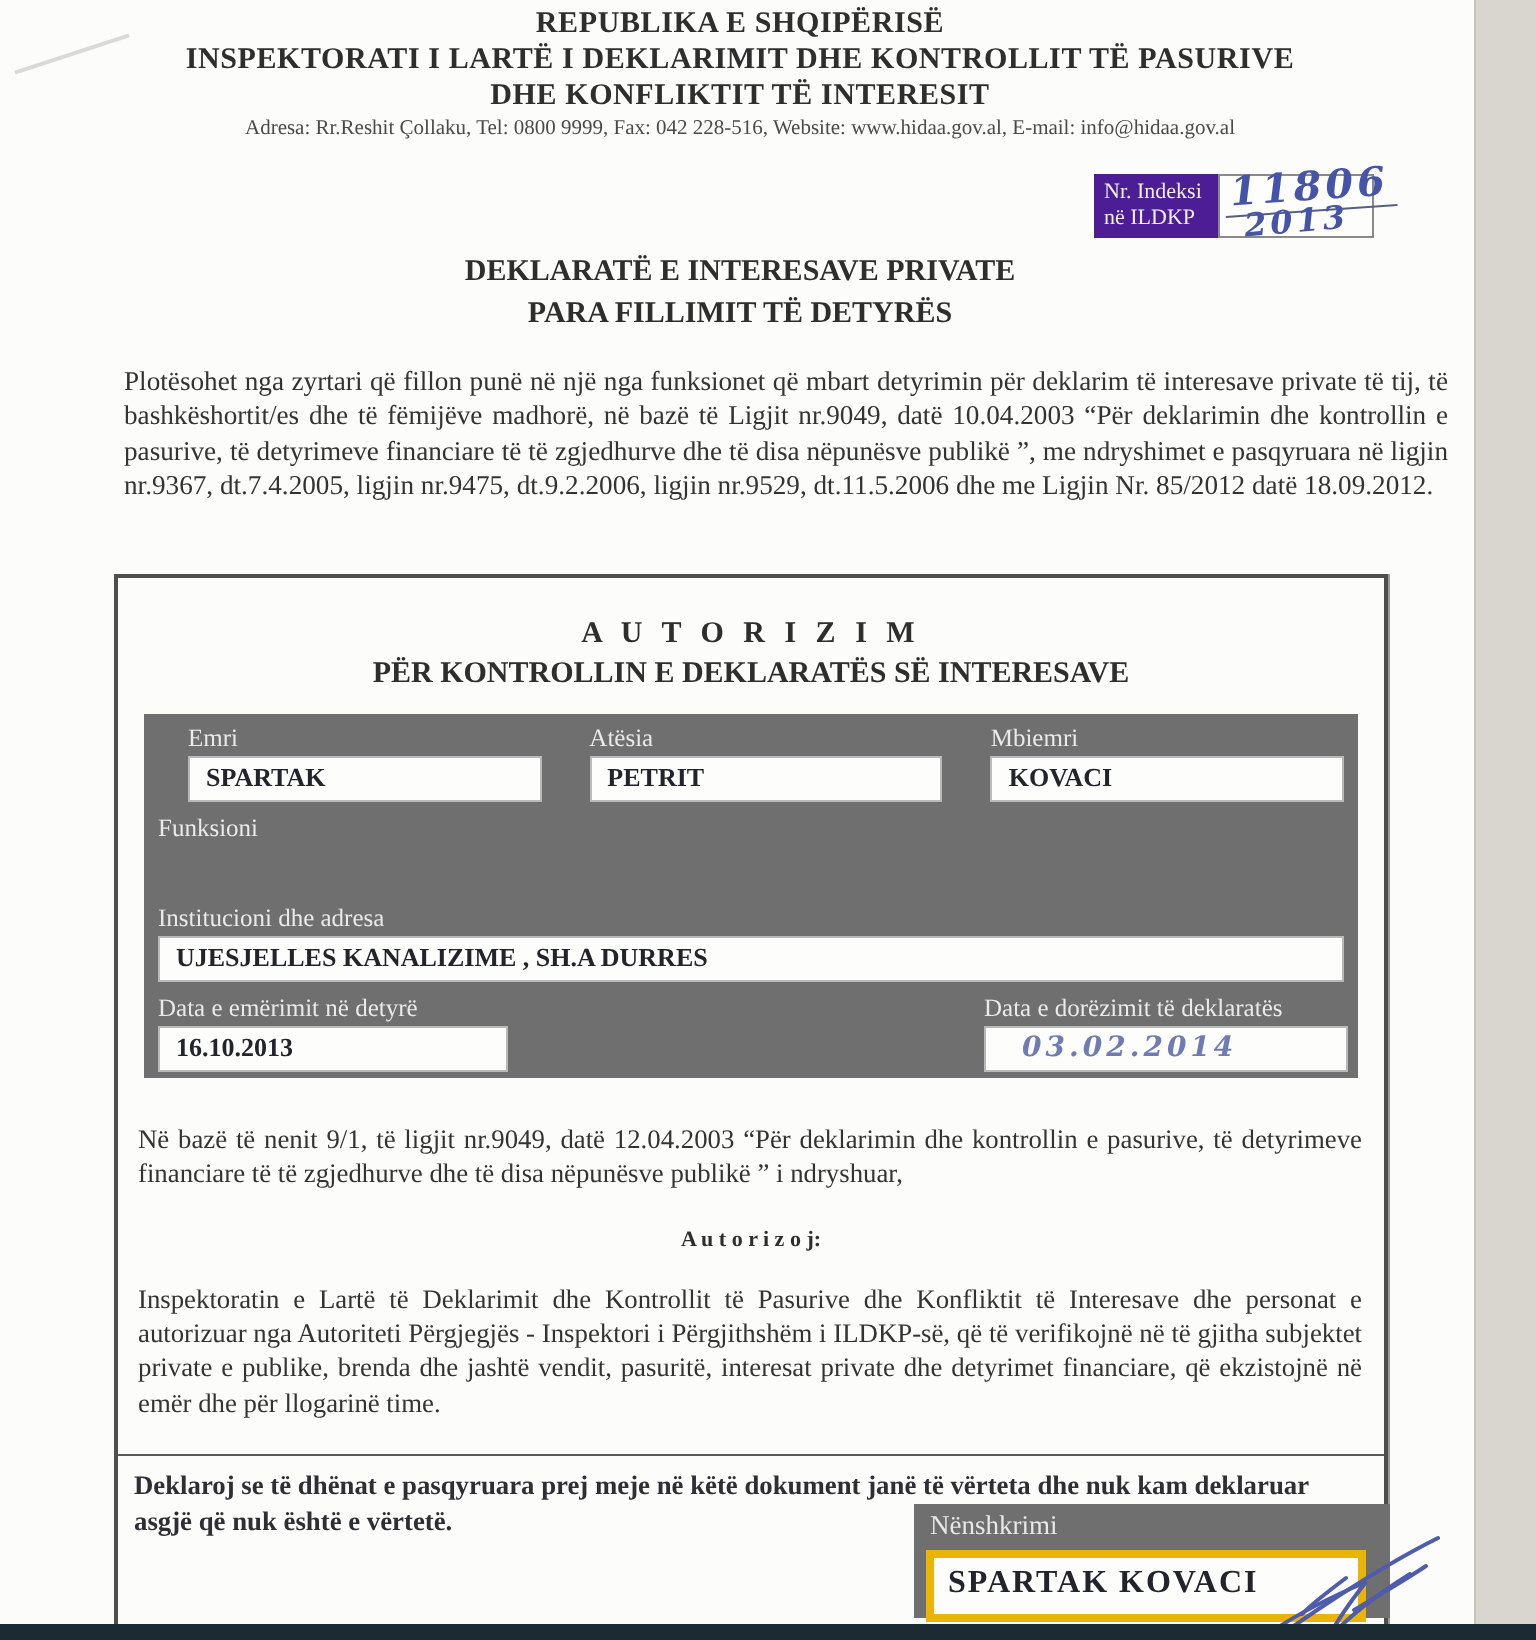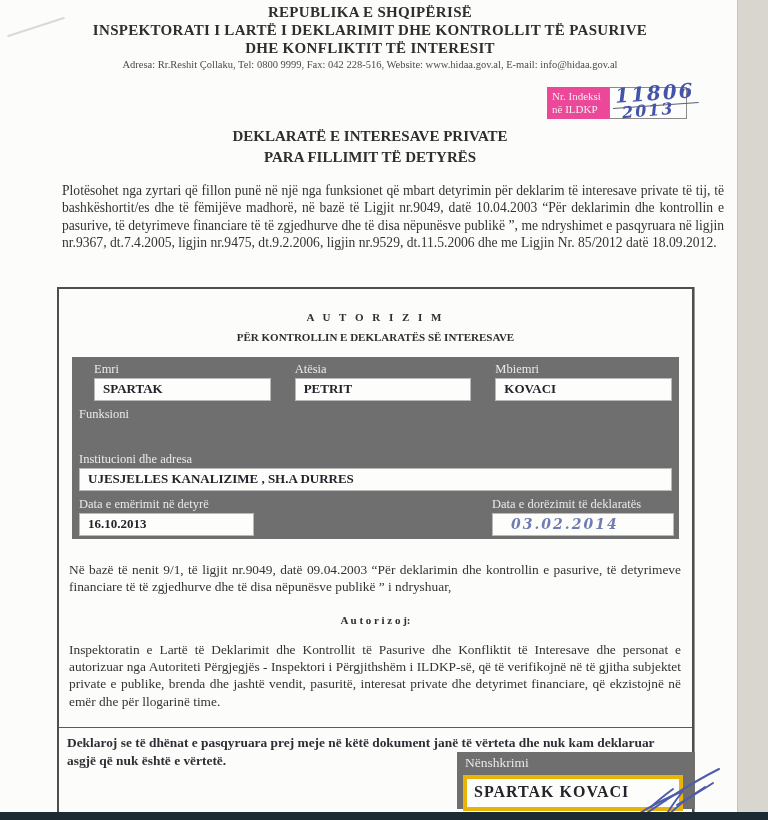--- a/index.html
+++ b/index.html
@@ -7,32 +7,32 @@
   #page{position:relative;width:768px;height:820px;background:#fcfcfa;overflow:hidden;color:#2b2b2b;}
   
   .scan-strip{position:absolute;top:0;right:0;width:30px;height:812px;background:#d8d6ce;border-left:1px solid #c6c4bc;}
   .scan-mark{position:absolute;left:6px;top:26px;width:60px;height:2px;background:#d9d9d6;transform:rotate(-18deg);}
   
   .header{position:absolute;top:3px;left:0;width:740px;text-align:center;}
   .h-line{font-weight:bold;font-size:15px;letter-spacing:.3px;color:#2e2e2e;line-height:18px;}
   .h-addr{font-size:10.5px;color:#4a4a4a;margin-top:2px;}
   
   .stamp{position:absolute;left:547px;top:87px;display:flex;}
-  .stamp-label{background:#ec4899;color:#efefef;font-size:11px;line-height:13px;padding:3px 5px;width:52px;height:26px;}
+  .stamp-label{background:#4c1d95;color:#efefef;font-size:11px;line-height:13px;padding:3px 5px;width:52px;height:26px;}
   .stamp-white{background:#fdfdfc;border:1px solid #8a8a8a;width:76px;height:30px;position:relative;}
   .hand{color:#4553a8;font-style:italic;font-weight:bold;font-family:"DejaVu Serif",serif;}
   .stamp-num{position:absolute;left:2px;top:-7px;font-size:20px;letter-spacing:2px;transform:rotate(-4deg);border-bottom:1.5px solid #55607f;padding:0 3px;}
   .stamp-year{position:absolute;left:12px;top:13px;font-size:16px;letter-spacing:2px;transform:rotate(-5deg);}
   
   .doc-title{position:absolute;top:126px;left:0;width:740px;text-align:center;font-weight:bold;font-size:15px;line-height:21px;color:#2e2e2e;}
   
   .intro{position:absolute;top:182px;left:62px;width:662px;font-size:13.6px;line-height:17.3px;text-align:justify;color:#333;}
   
   .authbox{position:absolute;left:57px;top:287px;width:633px;height:525px;border:2px solid #4e4e4e;background:#fcfcfa;box-shadow:1px 0 0 #9a9a9a;}
-  .auth-title{position:absolute;top:18px;left:0;width:100%;text-align:center;font-weight:bold;font-size:11px;line-height:20px;color:#2e2e2e;}
+  .auth-title{position:absolute;top:18px;left:0;width:100%;text-align:center;font-weight:bold;font-size:15px;line-height:20px;color:#2e2e2e;}
   .auth-title .sp{letter-spacing:3px;}
   
   .panel{position:absolute;left:13px;top:68px;width:607px;height:182px;background:#6f6f6f;padding:0;}
   .plabel{color:#eaeaea;font-size:12.5px;line-height:16px;}
   .input{background:#fdfdfc;border:1px solid #b9b9b9;height:19px;font-weight:bold;font-size:13px;color:#23232b;padding:2px 0 0 8px;}
   .row3{position:absolute;left:22px;right:7px;display:flex;gap:24px;font-family:Liberation Serif, serif;}
   .row3 > div{flex:1;}
   .full{position:absolute;left:7px;right:7px;}
   .hand-date{color:#6f7cb4;font-size:14px;letter-spacing:2px;font-weight:bold;font-style:italic;font-family:"DejaVu Serif",serif;transform:rotate(-1deg);margin-left:10px;}
   
@@ -112,21 +112,21 @@
       <div class="full input" style="top:111px;">UJESJELLES KANALIZIME ,  SH.A DURRES</div>
 
       <div class="plabel" style="position:absolute;left:7px;top:139px;">Data e emërimit në detyrë</div>
       <div class="plabel" style="position:absolute;left:420px;top:139px;">Data e dorëzimit të deklaratës</div>
       <div class="input" style="position:absolute;left:7px;top:156px;width:165px;">16.10.2013</div>
       <div class="input" style="position:absolute;left:420px;top:156px;width:172px;">
         <span class="hand-date">03.02.2014</span>
       </div>
     </div>
 
-    <div class="legal">Në bazë të nenit 9/1, të ligjit nr.9049, datë 09.04.2003 “Për deklarimin dhe kontrollin e pasurive, të detyrimeve financiare të të zgjedhurve dhe të disa nëpunësve publikë ” i ndryshuar,</div>
+    <div class="legal">Në bazë të nenit 9/1, të ligjit nr.9049, datë 12.04.2003 “Për deklarimin dhe kontrollin e pasurive, të detyrimeve financiare të të zgjedhurve dhe të disa nëpunësve publikë ” i ndryshuar,</div>
     <div class="authorizoj">A u t o r i z o j:</div>
     <div class="body-par">Inspektoratin e Lartë të Deklarimit dhe Kontrollit të Pasurive dhe Konfliktit të Interesave dhe personat e autorizuar nga Autoriteti Përgjegjës - Inspektori i Përgjithshëm i ILDKP-së, që të verifikojnë në të gjitha subjektet private e publike, brenda dhe jashtë vendit, pasuritë, interesat private dhe detyrimet financiare, që ekzistojnë në emër dhe për llogarinë time.</div>
 
     <div class="divider"></div>
     <div class="decl">Deklaroj se të dhënat e pasqyruara prej meje në këtë dokument janë të vërteta dhe nuk kam deklaruar asgjë që nuk është e vërtetë.</div>
 
     <div class="sigblock">
       <div class="sig-label">Nënshkrimi</div>
       <div class="sig-white">
         <div class="sig-name">SPARTAK KOVACI</div>

